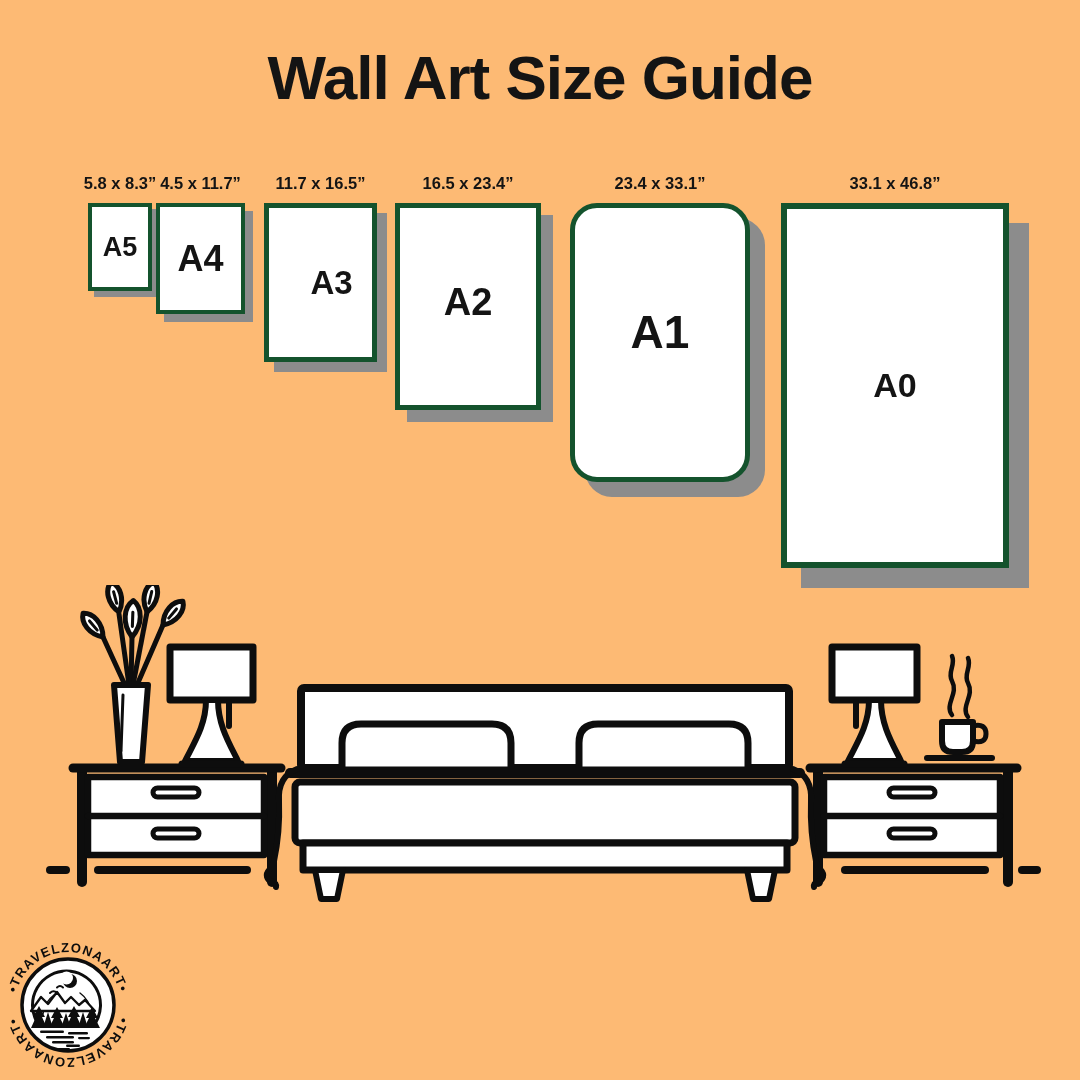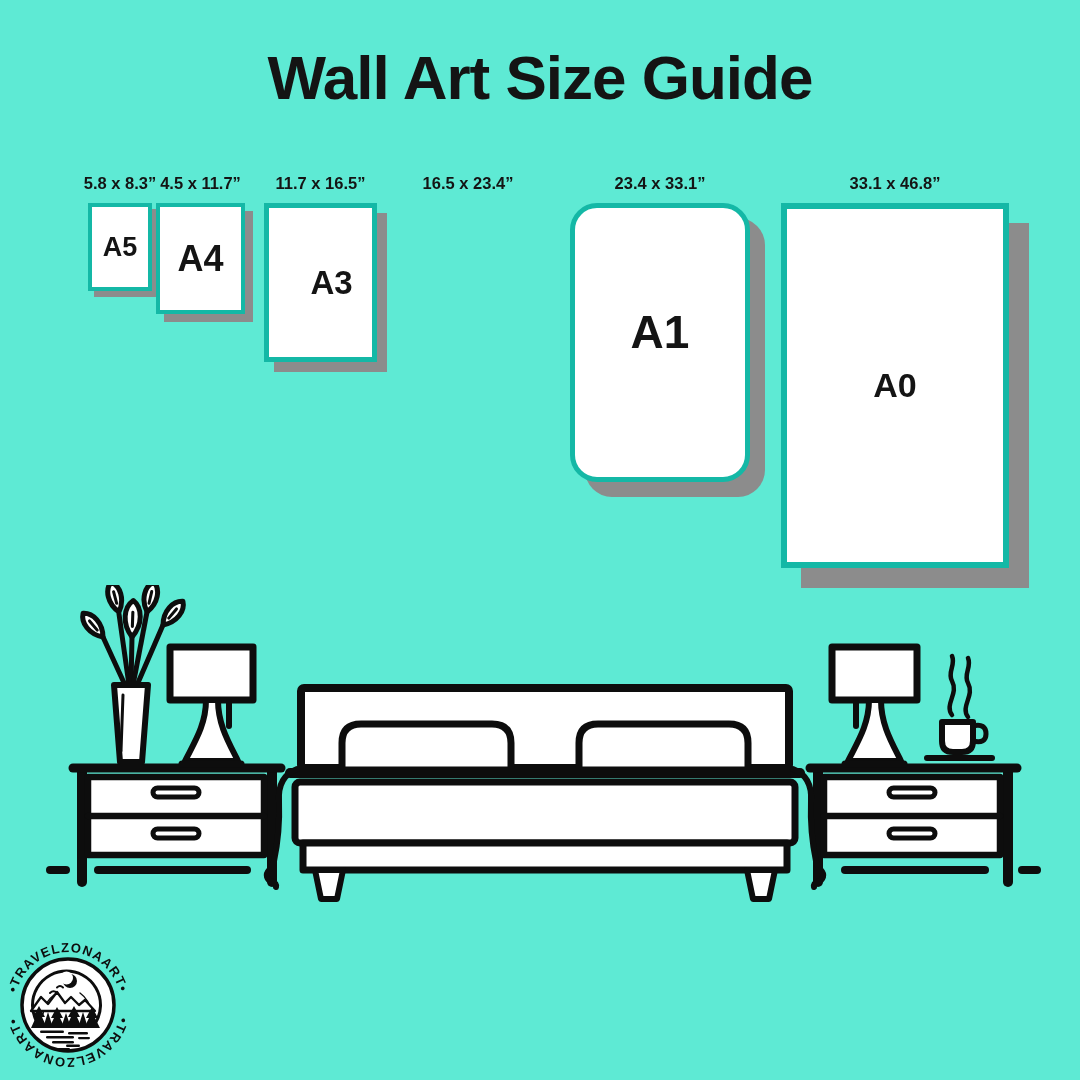--- a/index.html
+++ b/index.html
@@ -1,24 +1,24 @@
 <!DOCTYPE html>
 <html><head>
 <meta charset="utf-8">
 <style>
   html,body{margin:0;padding:0;background:#fff;}
-  .canvas{position:relative;width:1080px;height:1080px;background:#5eead4;overflow:hidden;
+  .canvas{position:relative;width:1080px;height:1080px;background:#fdba74;overflow:hidden;
           font-family:"Liberation Sans",sans-serif;color:#111;}
   .title{position:absolute;top:42px;left:0;width:100%;margin:0;text-align:center;
          font-size:62px;font-weight:bold;letter-spacing:-1px;color:#141414;}
   
   .size{position:absolute;top:174px;}
   .dim{position:relative;left:50%;transform:translateX(-50%);width:max-content;
        font-weight:bold;font-size:16.5px;line-height:19px;margin-bottom:10px;color:#141414;}
-  .paper{box-sizing:border-box;background:#fff;border:4px solid #14b8a6;
+  .paper{box-sizing:border-box;background:#fff;border:4px solid #14532d;
          display:flex;align-items:center;justify-content:center;font-weight:bold;color:#141414;}
   .s-a5{left:66px;width:64px;padding-left:22px;}  .s-a5 .paper{height:88px; box-shadow:6px 6px 0 #8c8c8c; font-size:27px;}
   .s-a4{left:156px;width:89px;} .s-a4 .paper{height:111px;box-shadow:8px 8px 0 #8c8c8c; font-size:36px;text-align:right;}
   .s-a3{left:264px;width:113px;}.s-a3 .paper{height:159px;box-shadow:10px 10px 0 #8c8c8c;font-size:33px;border-width:5px;padding-left:22px;}
   .s-a2{left:395px;width:146px;}.s-a2 .paper{height:207px;box-shadow:12px 12px 0 #8c8c8c;font-size:38px;border-width:5px;}
   .s-a1{left:570px;width:180px;}.s-a1 .paper{height:279px;box-shadow:15px 15px 0 #8c8c8c;font-size:46px;border-width:5px;border-radius:27px;}
   .s-a0{left:781px;width:228px;}.s-a0 .paper{height:365px;box-shadow:20px 20px 0 #8c8c8c;font-size:34px;border-width:6px;justify-content:center;}
   .s-a2 .code{margin-top:-8px;} .s-a1 .code{margin-top:-22px;}
   
   .scene{position:absolute;left:30px;top:585px;width:1020px;height:330px;}
@@ -48,20 +48,23 @@
         </div>
     </div>
     <div class="size s-a3">
       <div class="dim">11.7 x 16.5”</div>
       <div class="paper">
           <span class="code">A3</span>
         </div>
     </div>
     <div class="size s-a2">
       <div class="dim">16.5 x 23.4”</div>
+      <div class="paper">
+          <span class="code">A2</span>
+        </div>
     </div>
     <div class="size s-a1">
       <div class="dim">23.4 x 33.1”</div>
       <div class="paper">
           <span class="code">A1</span>
         </div>
     </div>
     <div class="size s-a0">
       <div class="dim">33.1 x 46.8”</div>
       <div class="paper">

